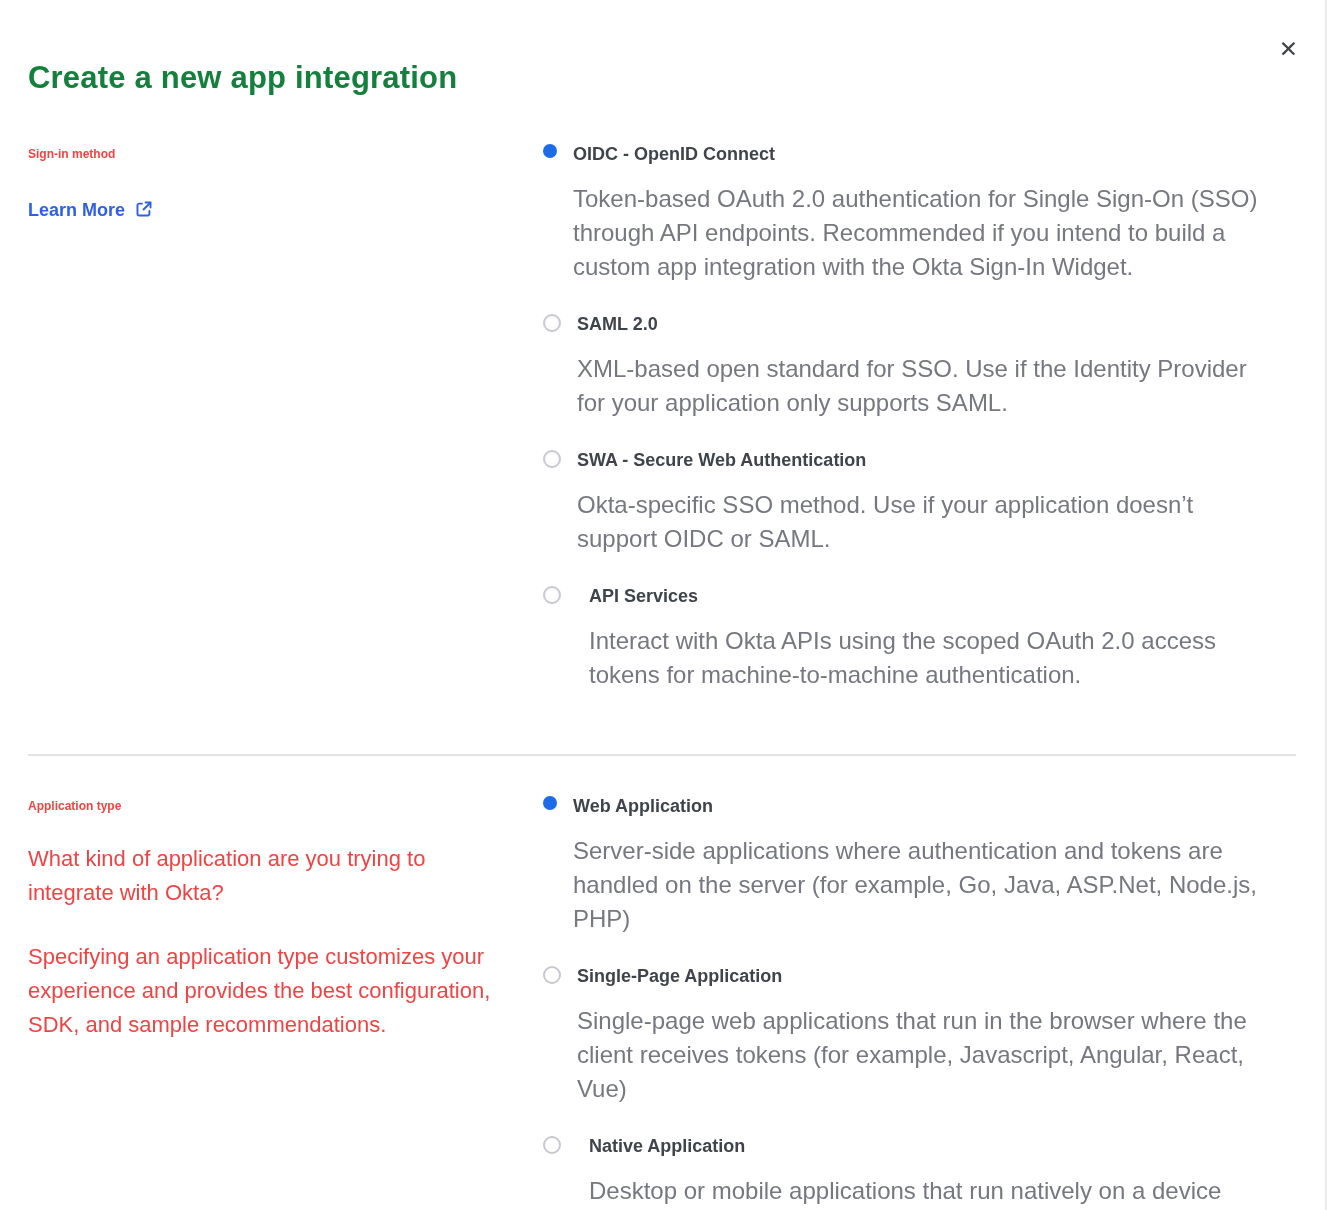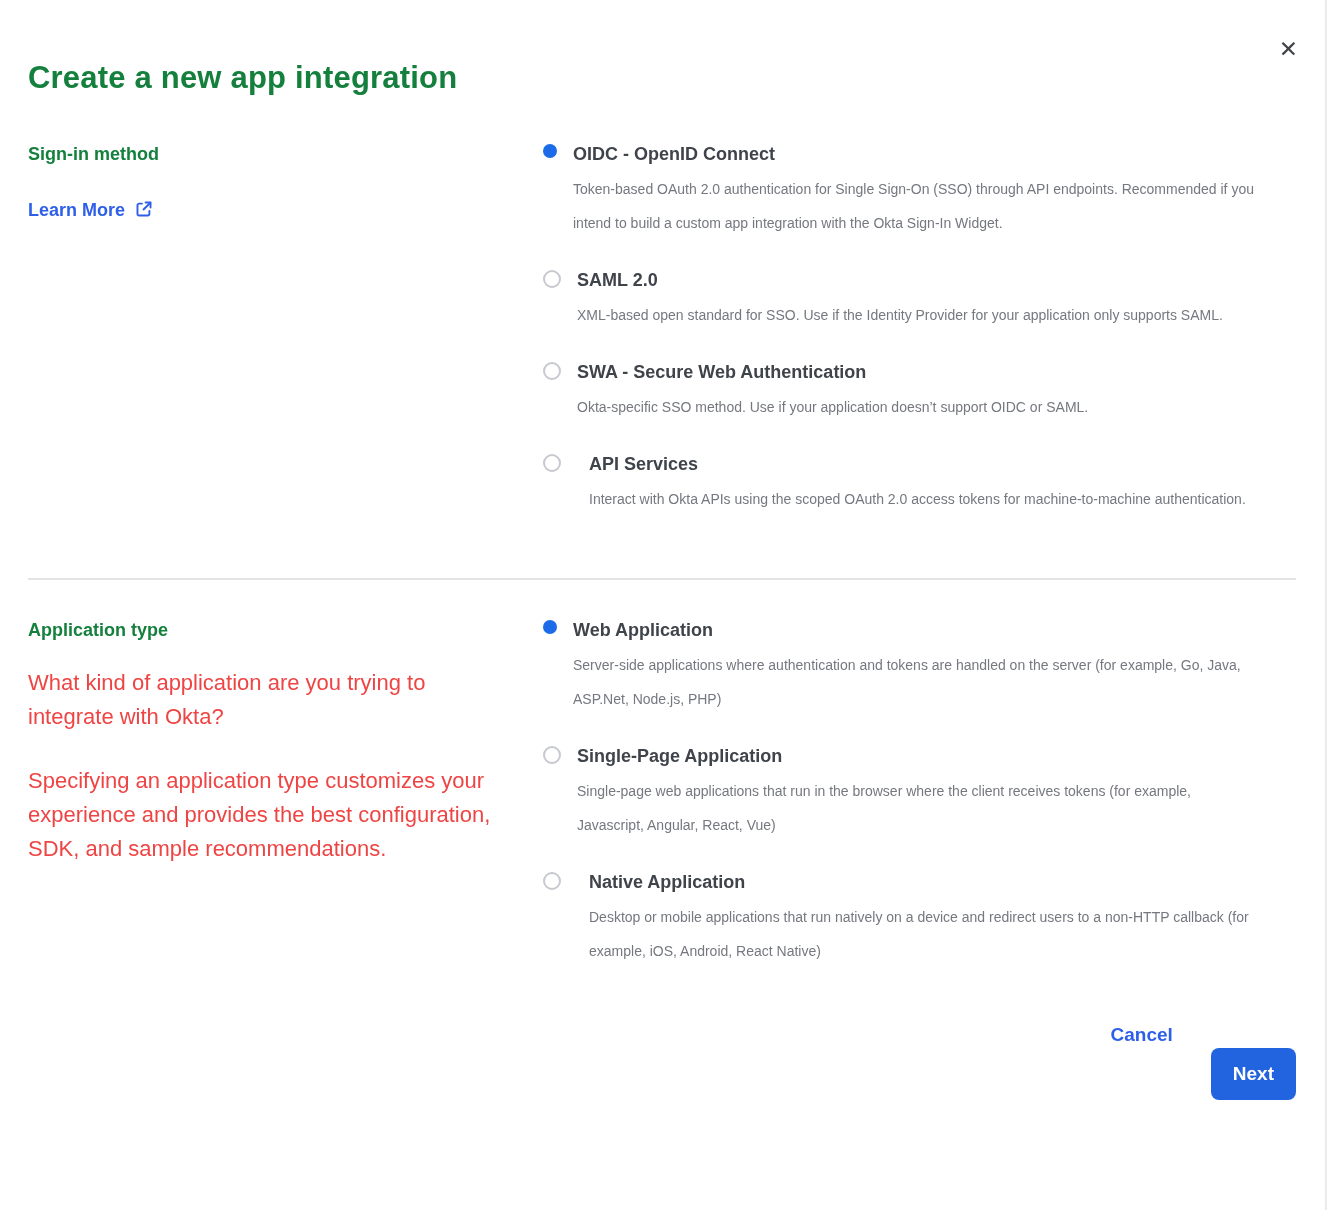--- a/index.html
+++ b/index.html
@@ -50,23 +50,23 @@
   .col-left {
     flex: 0 0 515px;
     max-width: 515px;
     padding-right: 40px;
   }
   .col-right {
     flex: 1;
     max-width: 715px;
   }
   .col-left h2 {
-    font-size: 18px;
-    font-weight: 700;
-    color: #15803d;
+    font-size: 12px;
+    font-weight: 700;
+    color: #ef4444;
     line-height: 24px;
   }
   .learn-more {
     display: inline-flex;
     gap: 10px;
     margin-top: 34px;
     font-size: 18px;
     font-weight: 700;
     color: var(--link-blue, #2e5fe8);
     text-decoration: none;
@@ -103,22 +103,22 @@
   .option-body { display: block; }
   .option-label {
     display: block;
     font-size: 18px;
     font-weight: 700;
     color: #3f444b;
     line-height: 24px;
   }
   .option-desc {
     display: block;
-    margin-top: 6px;
-    font-size: 14px;
+    margin-top: 16px;
+    font-size: 24px;
     line-height: 34px;
     color: #75787f;
   }
   hr.divider {
     border: none;
     border-top: 2px solid #e3e3e6;
     margin-top: 62px;
   }
   .footer {
     display: flex;

